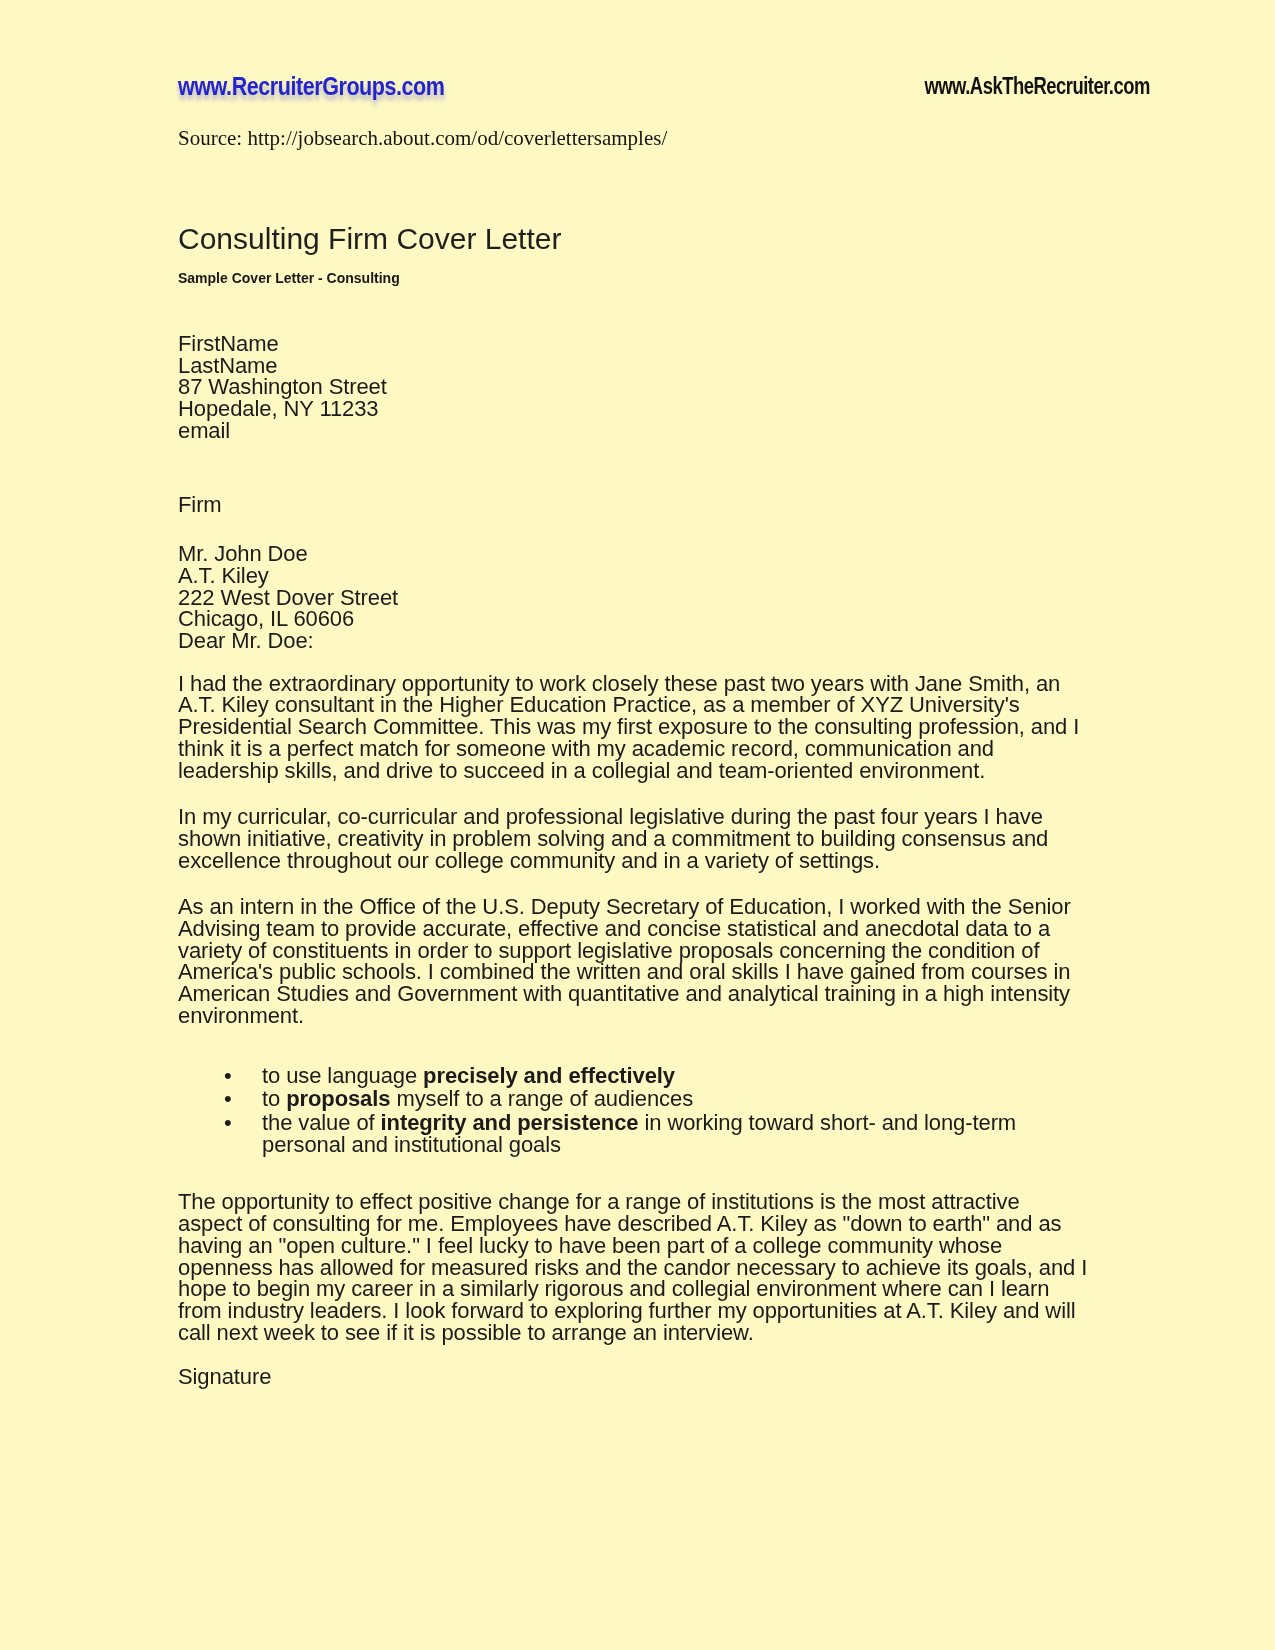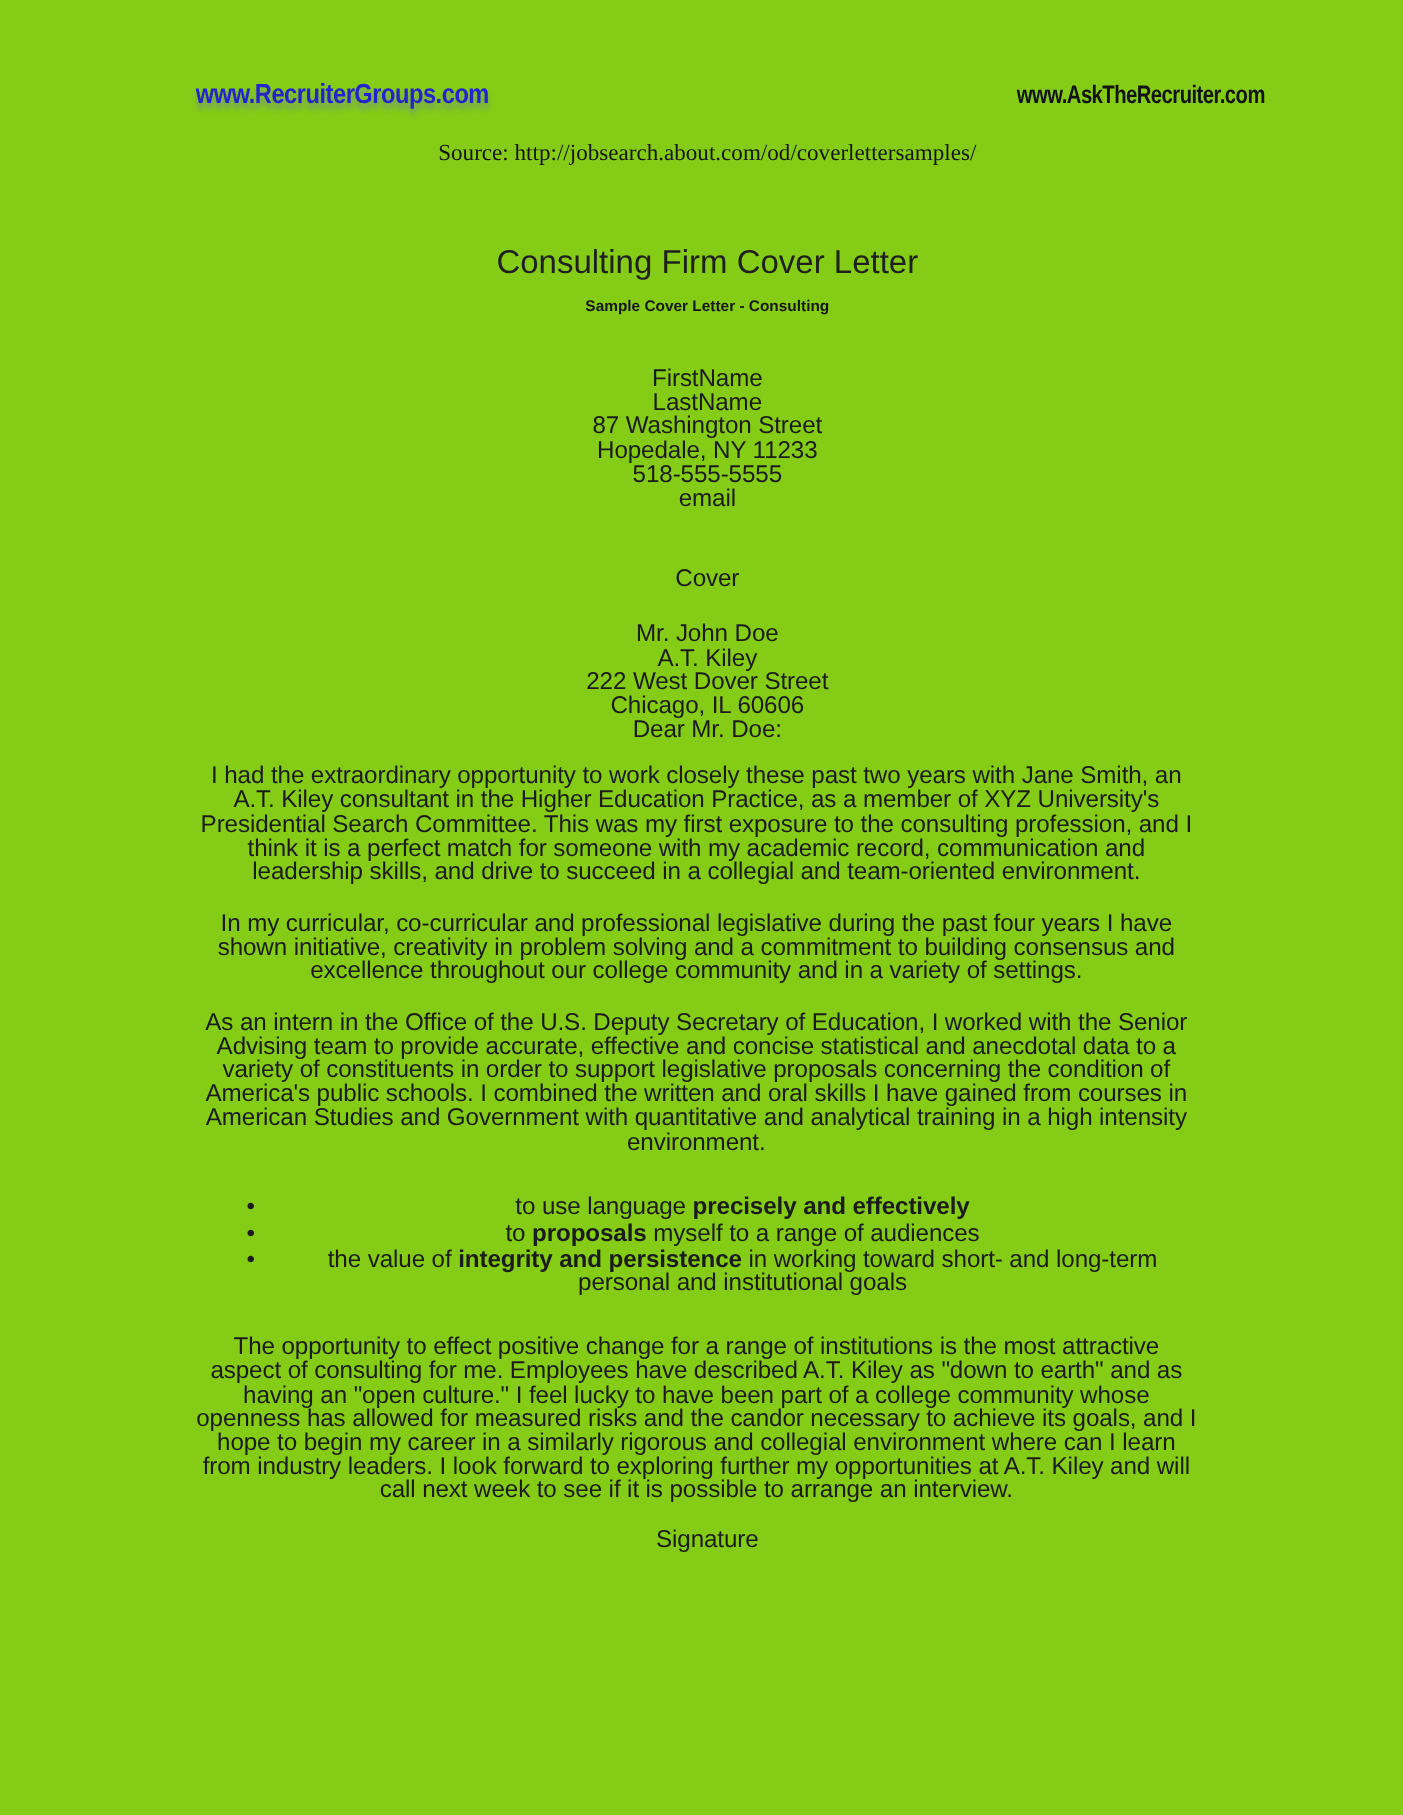--- a/index.html
+++ b/index.html
@@ -1,26 +1,25 @@
 <!DOCTYPE html>
 <html><head>
 <meta charset="utf-8">
 <style>
   html,body { margin:0; padding:0; background:#e9e9e7; }
   .page {
     width:1275px; height:1650px;
-    background:#84cc16;
+    background:#fef9c3;
     position:relative;
     margin:0 auto;
     font-family:"Liberation Sans", sans-serif;
     color:#1b1b1b;
     overflow:hidden;
     box-sizing:border-box;
     padding:72px 167px 0 178px;
-    text-align:center;
   }
   .header-row {
     display:flex;
     justify-content:space-between;
     align-items:flex-start;
     margin-right:-42px;
     height:30px;
   }
   .logo-left {
     display:inline-block;
@@ -113,25 +112,24 @@
 
   <h1 class="doc-title">Consulting Firm Cover Letter</h1>
 
   <h2 class="doc-subtitle">Sample Cover Letter - Consulting</h2>
 
   <div class="sender-block txt">
       <div>FirstName</div>
       <div>LastName</div>
       <div>87 Washington Street</div>
       <div>Hopedale, NY 11233</div>
-      <div>518-555-5555</div>
       <div>email</div>
     </div>
 
-  <div class="date-line txt">Cover</div>
+  <div class="date-line txt">Firm</div>
 
   <div class="recipient-block txt">
       <div>Mr. John Doe</div>
       <div>A.T. Kiley</div>
       <div>222 West Dover Street</div>
       <div>Chicago, IL 60606</div>
     </div>
 
   <div class="salutation txt">Dear Mr. Doe:</div>
 

